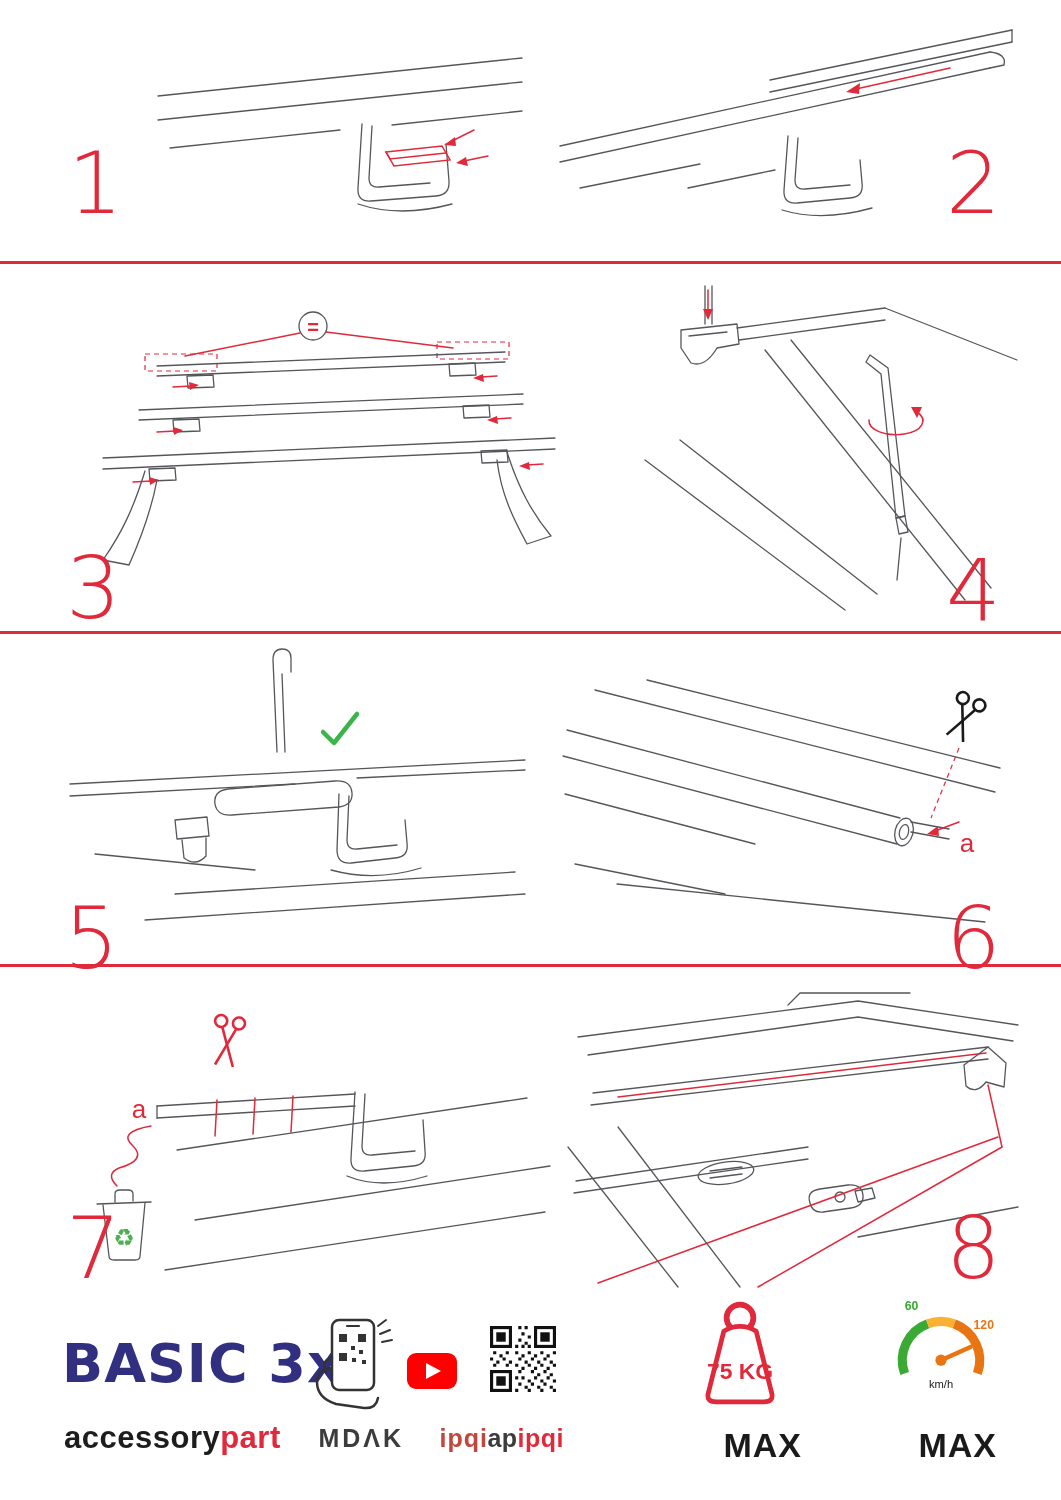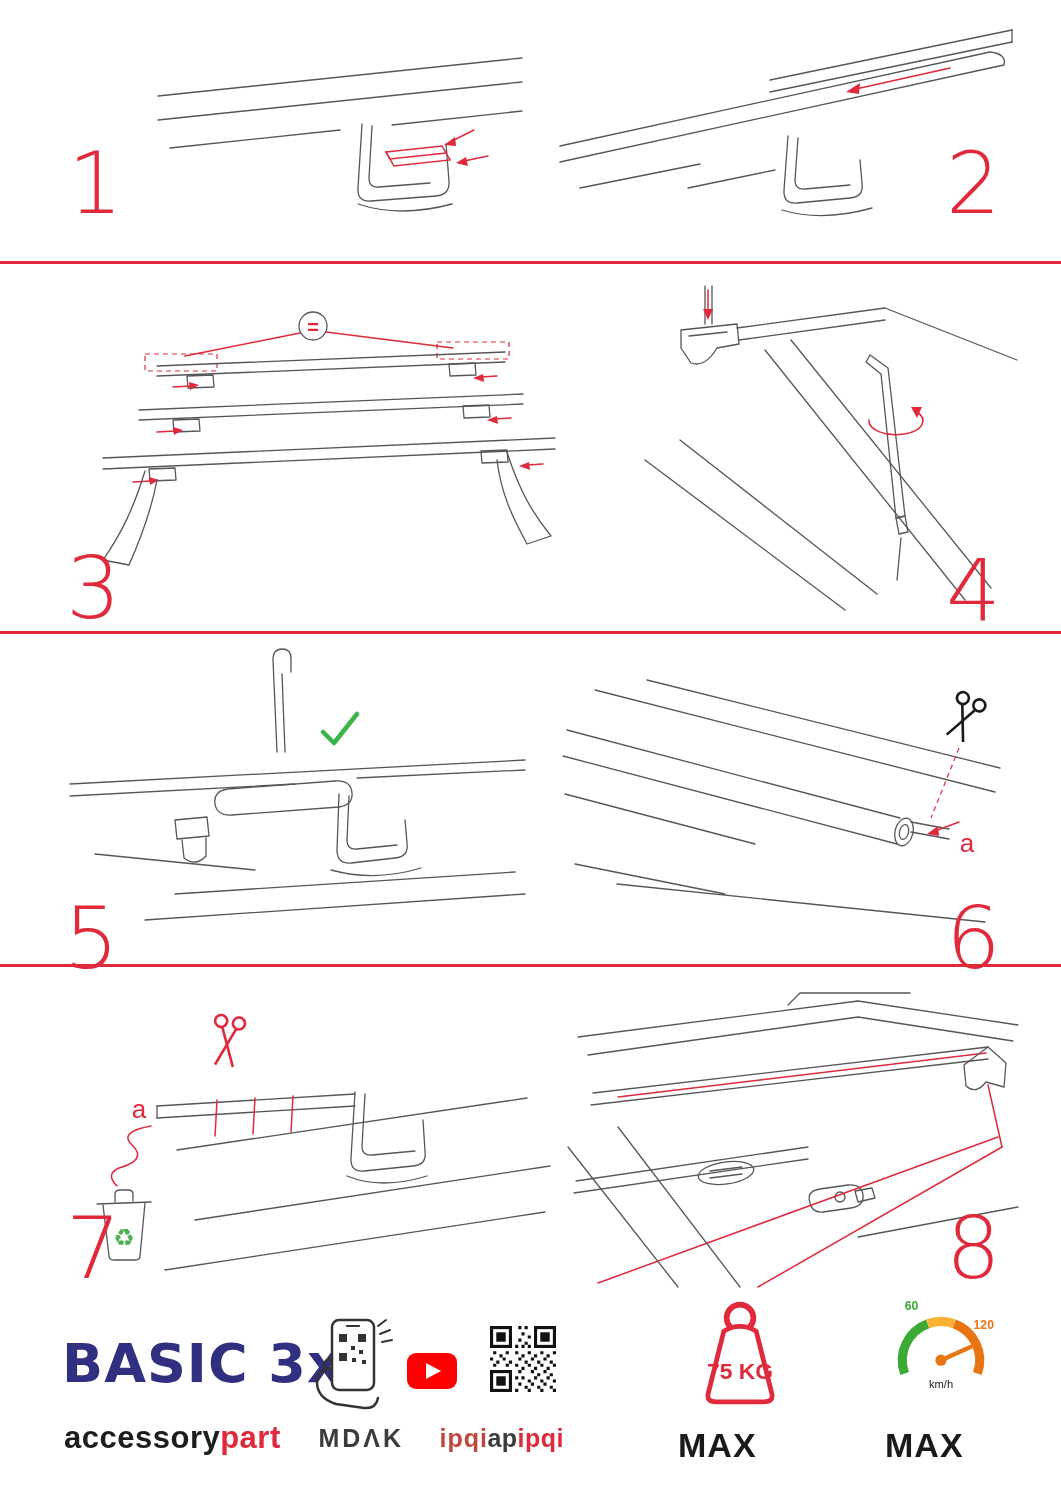--- a/index.html
+++ b/index.html
@@ -25,21 +25,21 @@
   .brand-title { position:absolute; left:62px; top:1332px; font-size:54px; font-weight:bold;
                  color:#312f80; letter-spacing:1px; font-family:"DejaVu Sans", sans-serif; }
   .brand-sub { position:absolute; left:64px; top:1420px; font-size:31px; font-weight:bold;
                color:#1d1d1b; letter-spacing:0.5px; }
   .brand-sub .red-t { color:#e0293a; }
   .partner-label { position:absolute; top:1424px; font-size:25px; color:#3c3c3b;
                    font-weight:600; text-align:right; letter-spacing:3px; }
   .partner-label.redish { color:#c0473c; letter-spacing:1px; }
   .partner-label .red-t { color:#e0293a; }
   .max-label { position:absolute; top:1426px; font-size:34px; font-weight:bold;
-               color:#1a1a1a; text-align:left; letter-spacing:1px; }
+               color:#1a1a1a; text-align:right; letter-spacing:1px; }
 </style>
 </head>
 <body>
 
 <div class="page">
 
   <svg class="abs" style="left:140px;top:28px" width="400" height="212" viewBox="0 0 400 212">
     <path class="ln" d="M18,68 L382,30"></path>
     <path class="ln" d="M18,92 L382,54"></path>
     <path class="ln" d="M30,120 L200,102"></path>

